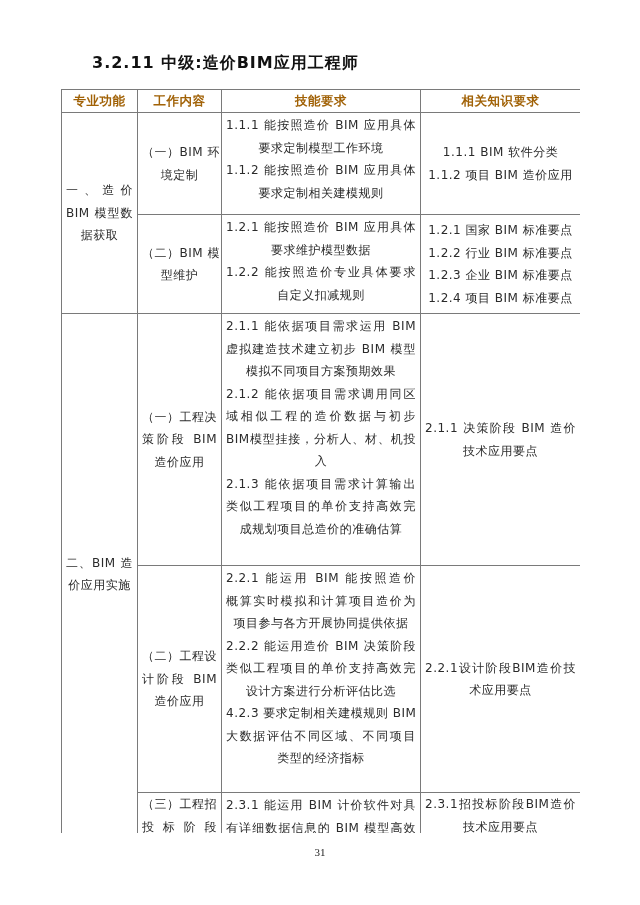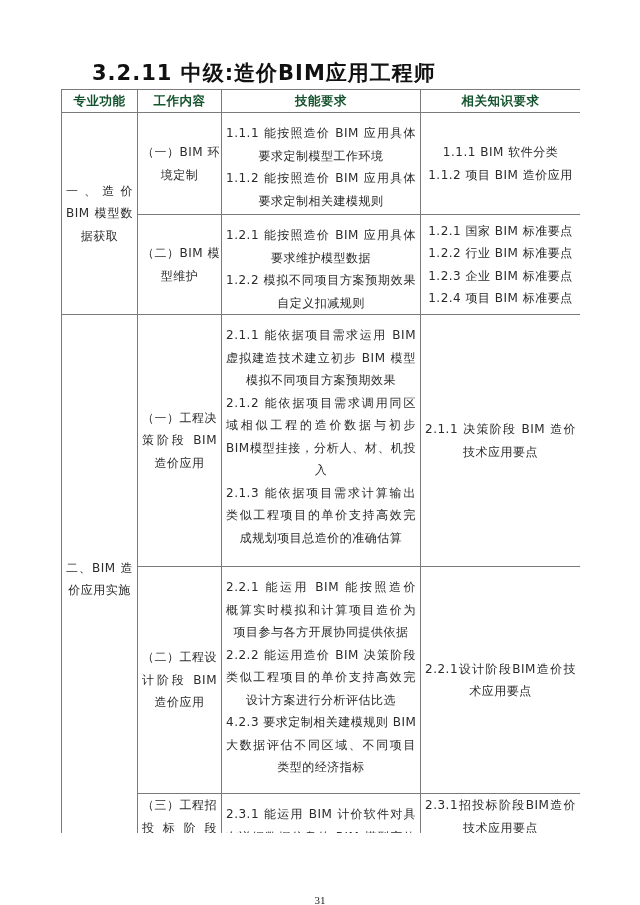--- a/index.html
+++ b/index.html
@@ -2,47 +2,47 @@
 <html><head>
   <meta charset="utf-8">
   <style>
     html, body { margin: 0; padding: 0; }
     body {
       width: 640px; height: 905px; position: relative; overflow: hidden;
       background: #ffffff; color: #2b2b2b;
       font-family: "DejaVu Sans", "Liberation Sans", sans-serif;
     }
     .doc-title {
-      position: absolute; left: 92px; top: 59px;
-      font-size: 21px; font-weight: bold; color: #111111;
+      position: absolute; left: 92px; top: 53px;
+      font-size: 16px; font-weight: bold; color: #111111;
       letter-spacing: 1px; white-space: nowrap;
     }
     .table-wrap {
       position: absolute; left: 61px; top: 89px; width: 519px; height: 744px;
       overflow: hidden;
     }
     table {
       border-collapse: collapse; table-layout: fixed; width: 519px;
     }
     td, th {
       border: 1px solid #7a7a7a; padding: 0 4px; overflow: hidden;
       font-size: 12px; line-height: 22.5px; letter-spacing: 0.5px;
     }
     th {
-      height: 22px; font-weight: bold; color: #14532d; text-align: center;
+      height: 22px; font-weight: bold; color: #a16207; text-align: center;
       font-size: 12.5px; line-height: 22px; vertical-align: middle;
     }
     td { vertical-align: middle; }
-    td.skills { vertical-align: top; padding-top: 9px; }
+    td.skills { vertical-align: top; padding-top: 1px; }
     .ln { white-space: nowrap; text-align: center; }
     .j { text-align: justify; text-align-last: justify; }
     .clip { overflow: hidden; }
     .page-number {
       position: absolute; left: 0; width: 640px; top: 846px; text-align: center;
-      font-family: "Liberation Serif", "DejaVu Serif", serif; font-size: 11px; color: #222; margin-top: 48px;
+      font-family: "Liberation Serif", "DejaVu Serif", serif; font-size: 11px; color: #222;
     }
   </style>
 </head>
 <body>
 
 <div class="doc-title">3.2.11 中级:造价BIM应用工程师</div>
 
 <div class="table-wrap">
 <table>
   <colgroup>
@@ -82,21 +82,21 @@
   </tr>
 
   <tr style="height:99px">
     <td>
       <div class="ln j">（二）BIM 模</div>
       <div class="ln">型维护</div>
     </td>
     <td class="skills">
       <div class="ln j">1.2.1 能按照造价 BIM 应用具体</div>
       <div class="ln">要求维护模型数据</div>
-      <div class="ln j">1.2.2 模拟不同项目方案预期效果</div>
+      <div class="ln j">1.2.2 能按照造价专业具体要求</div>
       <div class="ln">自定义扣减规则</div>
     </td>
     <td>
       <div class="ln">1.2.1 国家 BIM 标准要点</div>
       <div class="ln">1.2.2 行业 BIM 标准要点</div>
       <div class="ln">1.2.3 企业 BIM 标准要点</div>
       <div class="ln">1.2.4 项目 BIM 标准要点</div>
     </td>
   </tr>
 

